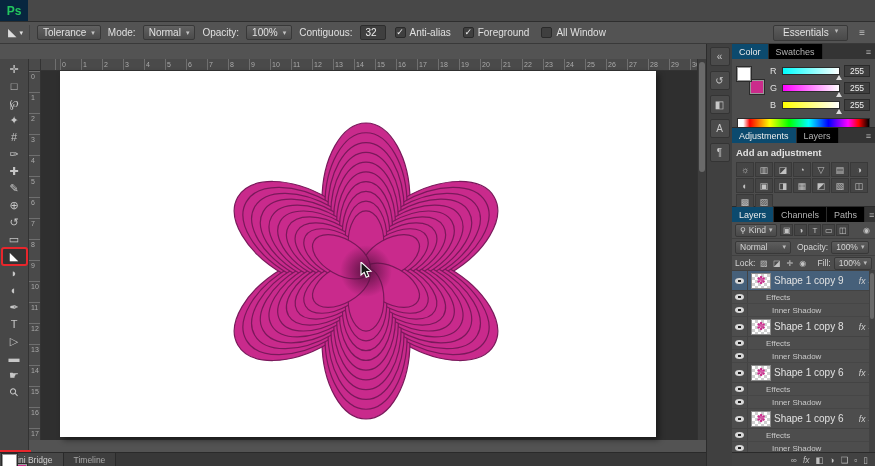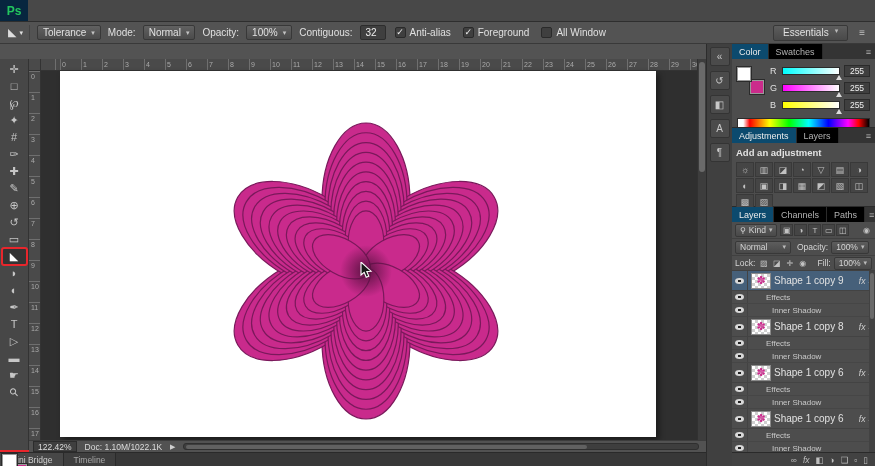--- a/index.html
+++ b/index.html
@@ -376,28 +376,20 @@
   <div class="cursor">
     <svg width="14" height="17" viewBox="0 0 14 17">
       <path d="M1,0 L1,13 L4.2,10.3 L6.2,15.3 L8.8,14.2 L6.8,9.5 L11,9.2 Z" fill="#181818" stroke="#ffffff" stroke-width="1.1"></path>
     </svg>
   </div>
 
   <div class="vscroll">
     <div class="vthumb"></div>
   </div>
 
-  <div class="statusbar">
-    <span class="zoombox">122.42%</span>
-    <span>Doc: 1.10M/1022.1K</span>
-    <span class="status-arrow">▶</span>
-    <span class="hscroll">
-        <span class="hthumb"></span>
-      </span>
-  </div>
 
   <div class="bottombar">
       <span class="btab">Mini Bridge</span>
       <span class="btab">Timeline</span>
     </div>
 
   <div class="collapsed">
     <div class="cbtn">«</div>
   <div class="cbtn">↺</div>
       <div class="cbtn">◧</div>

